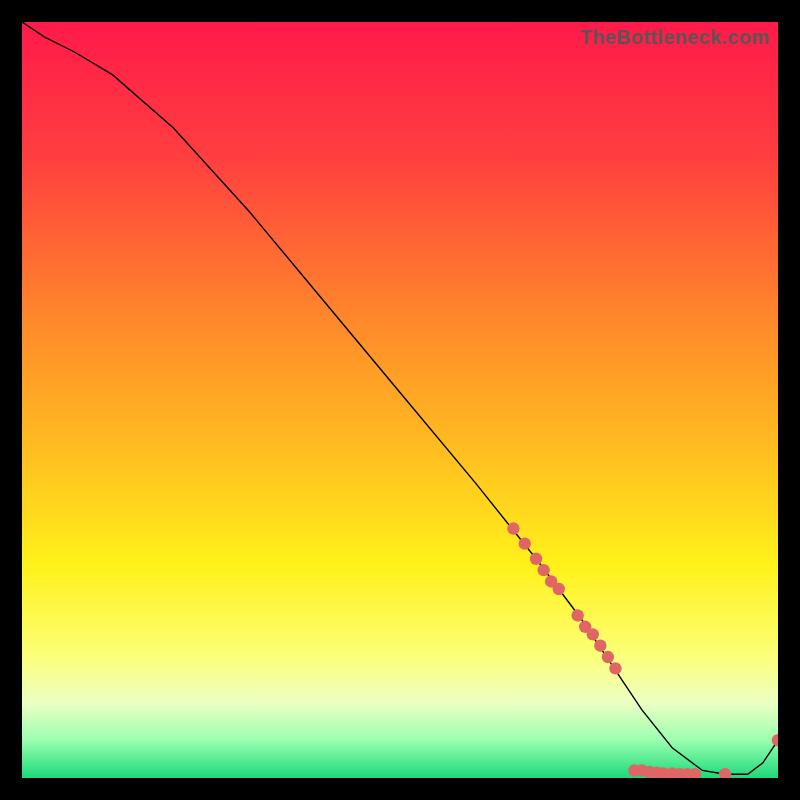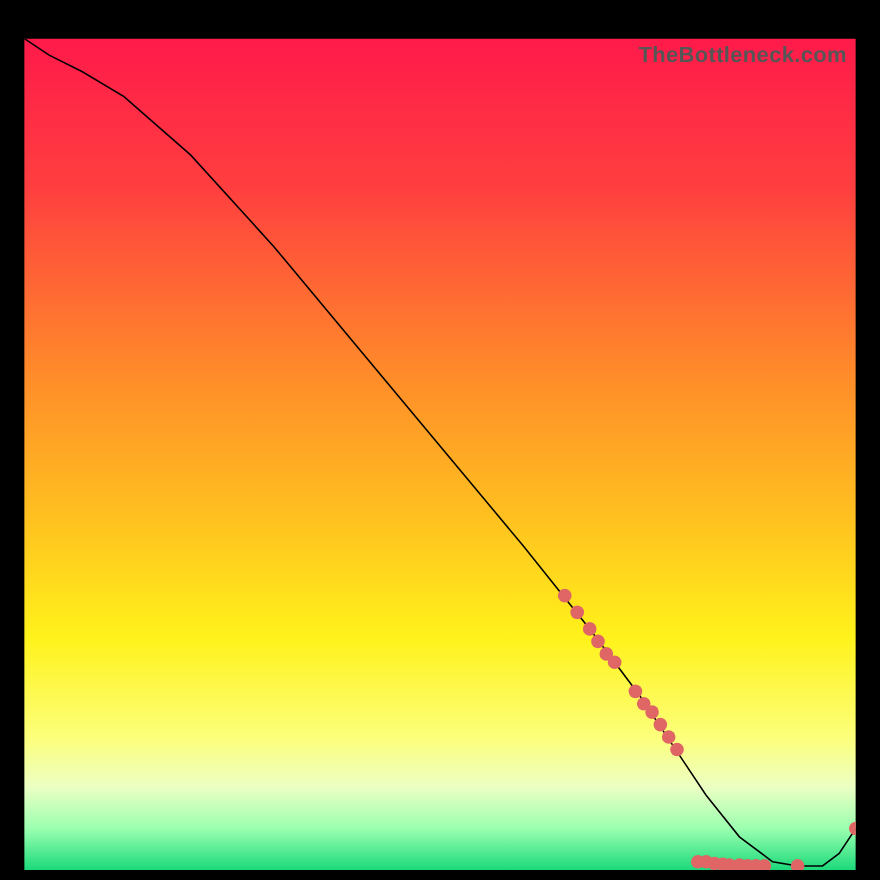--- a/index.html
+++ b/index.html
@@ -10,21 +10,20 @@
     height: 800px;
     background: #000;
   }
   .plot-area {
     position: absolute;
     left: 22px;
     top: 22px;
     width: 756px;
     height: 756px;
     overflow: hidden;
-    margin-top: 13px;
   }
   .gradient-bg {
     position: absolute;
     inset: 0;
     
   }
   .watermark {
     position: absolute;
     top: 4px;
     right: 8px;

